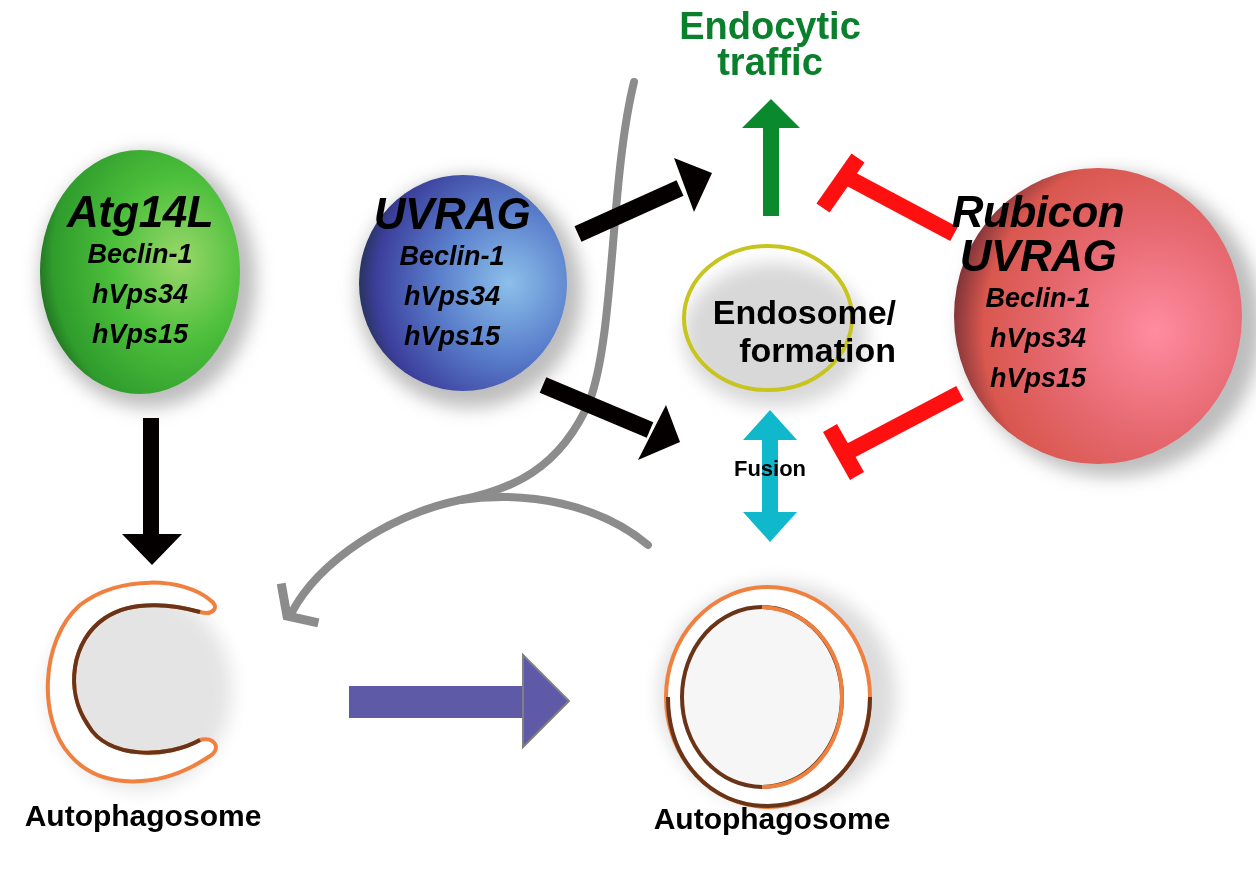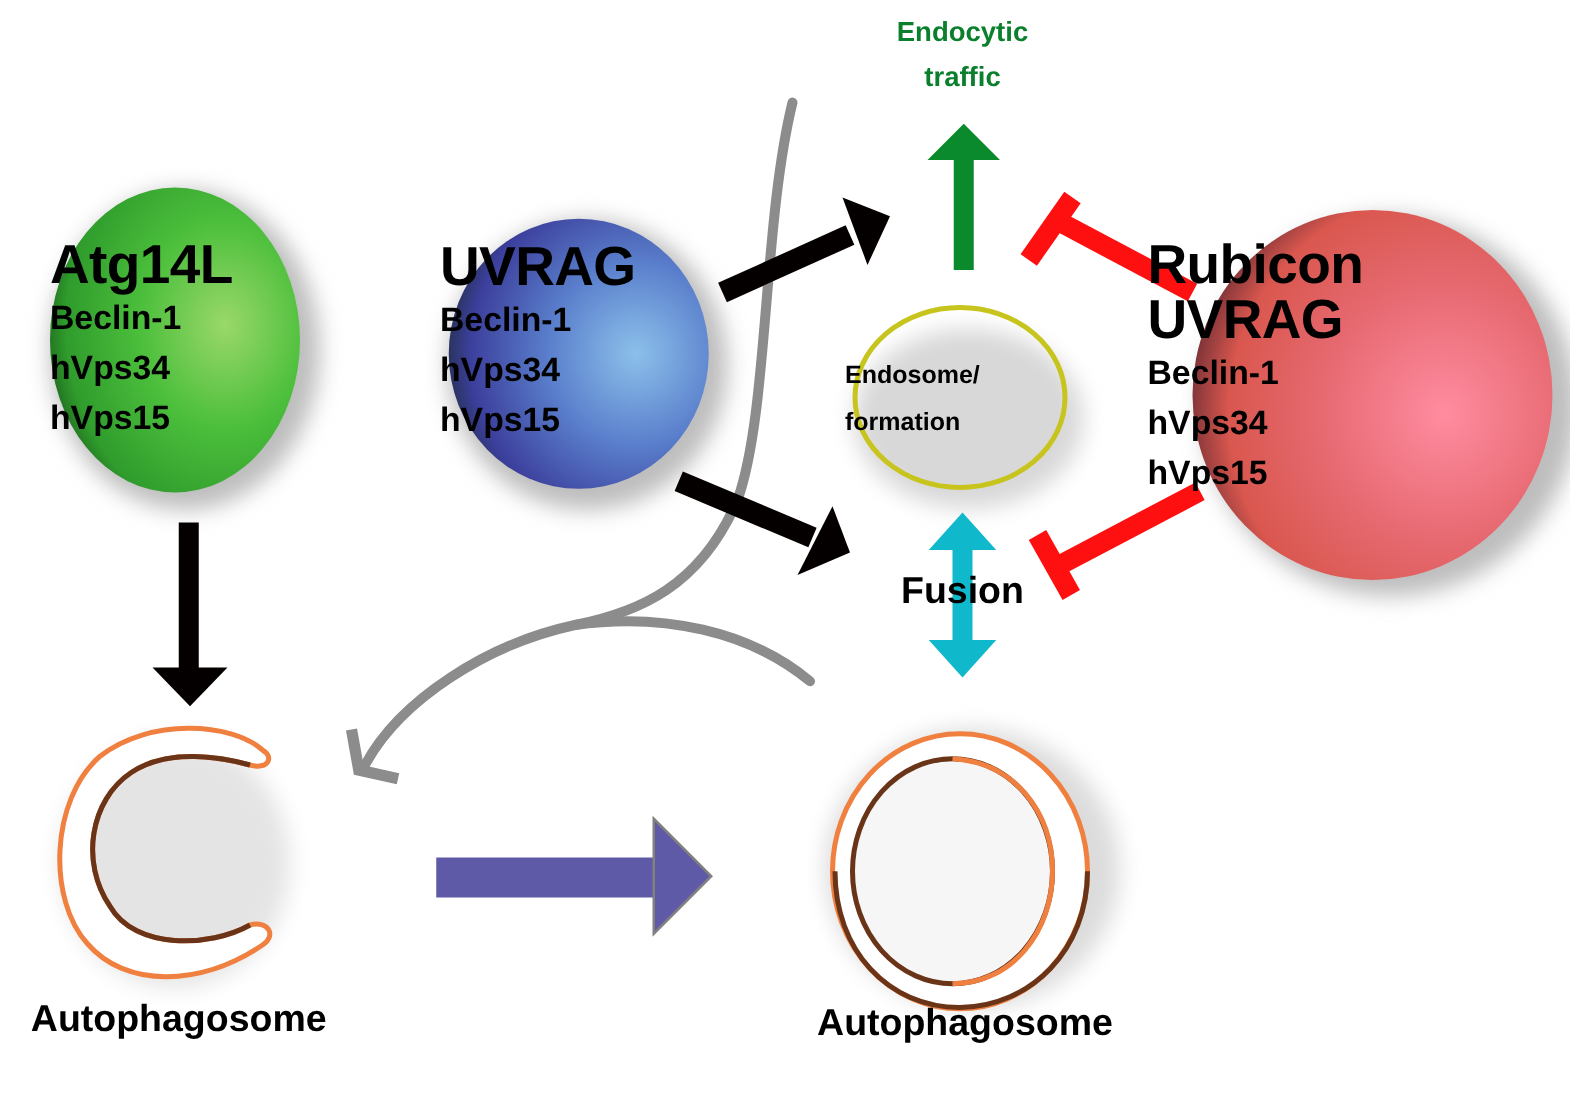--- a/index.html
+++ b/index.html
@@ -1,20 +1,20 @@
 <!DOCTYPE html>
 <html><head>
   <meta charset="utf-8">
   <style>
     html, body { margin: 0; padding: 0; background: #ffffff; }
     #canvas { position: relative; width: 1256px; height: 887px; overflow: hidden; background: #ffffff;
       font-family: "Liberation Sans", "DejaVu Sans", sans-serif; font-weight: bold; color: #000; }
     svg.layer { position: absolute; left: 0; top: 0; width: 1256px; height: 887px; }
     .label { position: absolute; text-align: center; font-weight: bold; white-space: nowrap; line-height: 1.0; }
-    .complex-text { position: absolute; font-weight: bold; }
+    .complex-text { position: absolute; text-align: center; font-weight: bold; font-style: italic; }
     .complex-text .head { display: block; font-size: 44px; line-height: 44px; letter-spacing: -0.5px; }
     .complex-text .sub { display: block; font-size: 27px; line-height: 40px; }
   </style>
 </head>
 <body>
 
 <div id="canvas">
 
   <svg class="layer" viewBox="0 0 1256 887">
     <defs>
@@ -115,31 +115,31 @@
   </div>
 
   <div class="complex-text" style="left:918px; top:190px; width:240px;">
     <span class="head">Rubicon</span>
     <span class="head">UVRAG</span>
     <span class="sub">Beclin-1</span>
     <span class="sub">hVps34</span>
     <span class="sub">hVps15</span>
   </div>
 
-  <div class="label" style="left:650px; top:8px; width:240px; font-size:22px; line-height:36px; color:#0a7f2c;">
+  <div class="label" style="left:650px; top:8px; width:240px; font-size:38px; line-height:36px; color:#0a7f2c;">
     <div>Endocytic</div>
     <div>traffic</div>
   </div>
 
-  <div class="label" style="left:660px; top:281px; width:220px; font-size:20px; line-height:38px; text-align:left; padding-left:16px;">
+  <div class="label" style="left:660px; top:293px; width:220px; font-size:34px; line-height:38px; text-align:right; padding-left:16px;">
     <div>Endosome/</div>
     <div>formation</div>
   </div>
 
-  <div class="label" style="left:702px; top:458px; width:136px; font-size:30px;">Fusion</div>
+  <div class="label" style="left:702px; top:458px; width:136px; font-size:22px;">Fusion</div>
 
 
   <div class="label" style="left:0px; top:796px; width:286px; font-size:30px; line-height:40px;">
     <div>Autophagosome</div>
   </div>
 
   <div class="label" style="left:622px; top:798px; width:300px; font-size:30px; line-height:42px;">
     <div>Autophagosome</div>
   </div>
 

